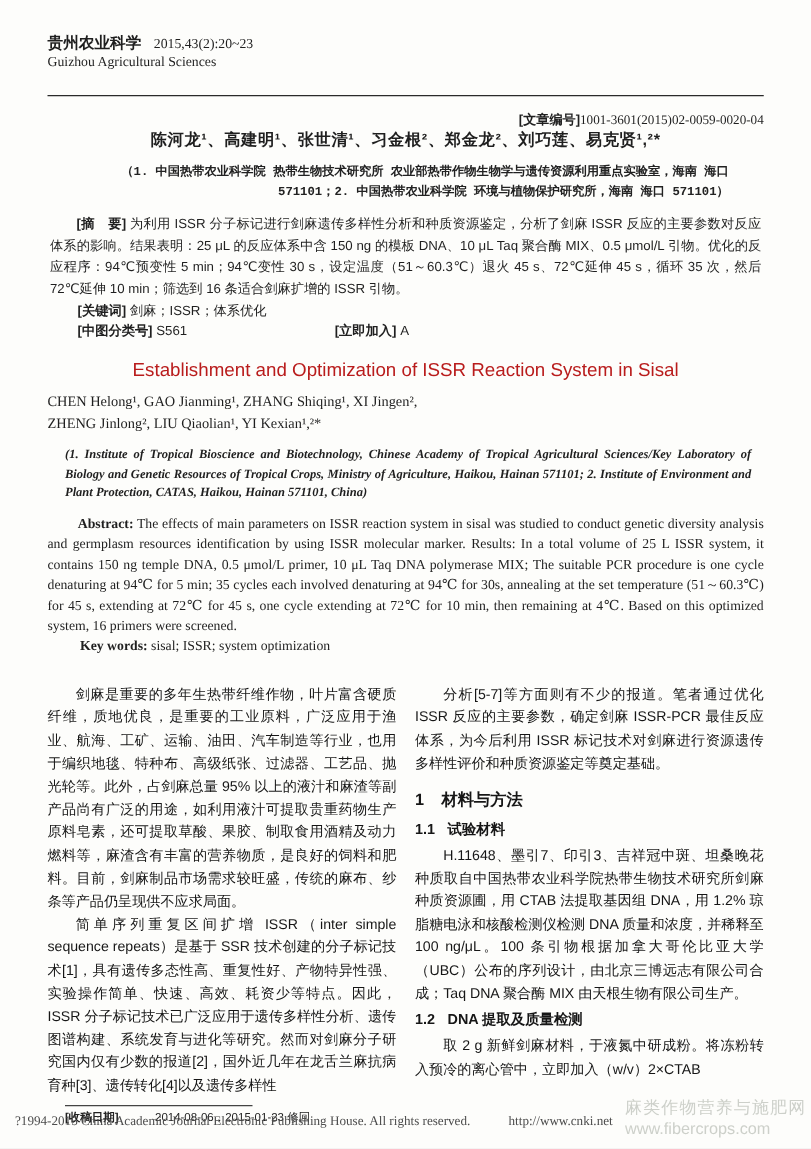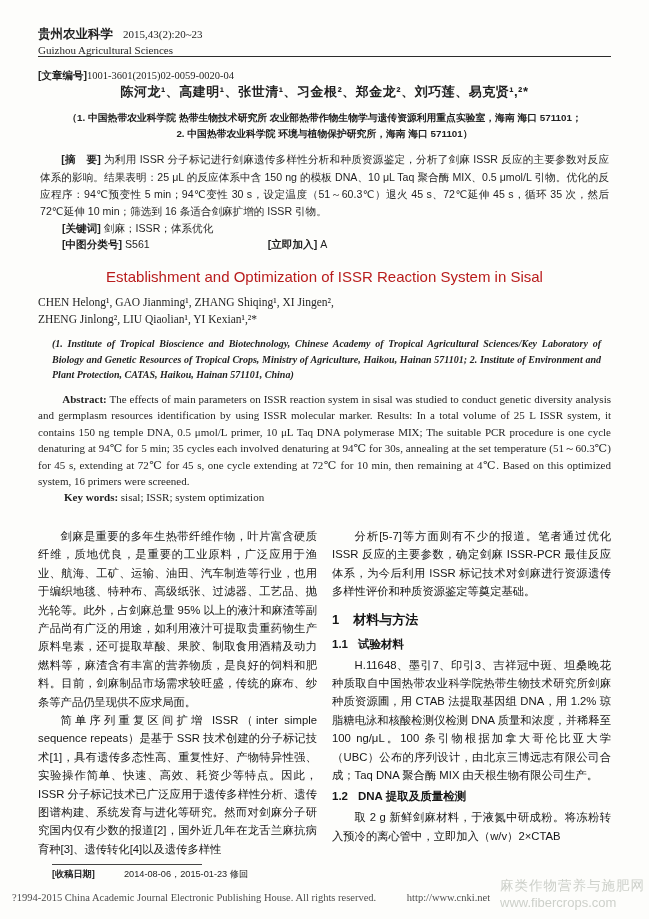--- a/index.html
+++ b/index.html
@@ -8,39 +8,39 @@
     width:649px;height:919px;
     margin:0 auto;
     background:#fdfdfb;
     box-sizing:border-box;
     padding:26px 38px 0 38px;
     overflow:hidden;
     color:#1f1f1f;
     font-family:"Liberation Serif","DejaVu Serif",serif;
   }
   
-  .jheader{border-bottom:1.6px solid #2a2a2a;padding-bottom:0;}
+  .jheader{border-bottom:1.6px solid #2a2a2a;padding-bottom:20px;}
   .jheader-line1{display:flex;align-items:baseline;gap:10px;}
   .jname-cn{font-family:"Liberation Sans","DejaVu Sans",sans-serif;font-weight:bold;font-size:12.5px;}
   .jissue{font-size:11px;}
   .jname-en{font-size:11px;margin-top:1px;}
   
-  .article-no{ text-align:left;font-size:10.5px;margin-top:12px;}
+  .article-no{ text-align:right;font-size:10.5px;margin-top:12px;}
   .article-no .lbl{font-family:"Liberation Sans","DejaVu Sans",sans-serif;font-weight:bold;}
   
   .title-cn{
     text-align:center;font-family:"Liberation Sans","DejaVu Sans",sans-serif;
     font-weight:bold;font-size:21px;letter-spacing:1.5px;margin:12px 0 12px 0;
   }
   .authors-cn{
     text-align:center;font-family:"Liberation Sans","DejaVu Sans",sans-serif;
     font-weight:bold;font-size:13px;margin-bottom:9px;letter-spacing:.5px;
   }
   .affil-cn{
-    text-align:center;font-family:Liberation Sans, sans-serif;
+    text-align:right;font-family:Liberation Mono, monospace;
     font-size:9.8px;line-height:1.6;margin:0 28px 10px 28px;font-weight:bold;color:#222;
   }
   
   .abstract-cn{
     font-family:"Liberation Sans","DejaVu Sans",sans-serif;
     font-size:10.6px;line-height:1.62;text-align:justify;margin:2px 2px 0 2px;
   }
   .abstract-cn .lbl,.kw-cn .lbl,.clc .lbl{font-weight:bold;}
   .abstract-cn .ind{display:inline-block;width:2em;}
   .kw-cn{font-family:"Liberation Sans","DejaVu Sans",sans-serif;font-size:10.6px;margin:2px 0 0 24px;}

